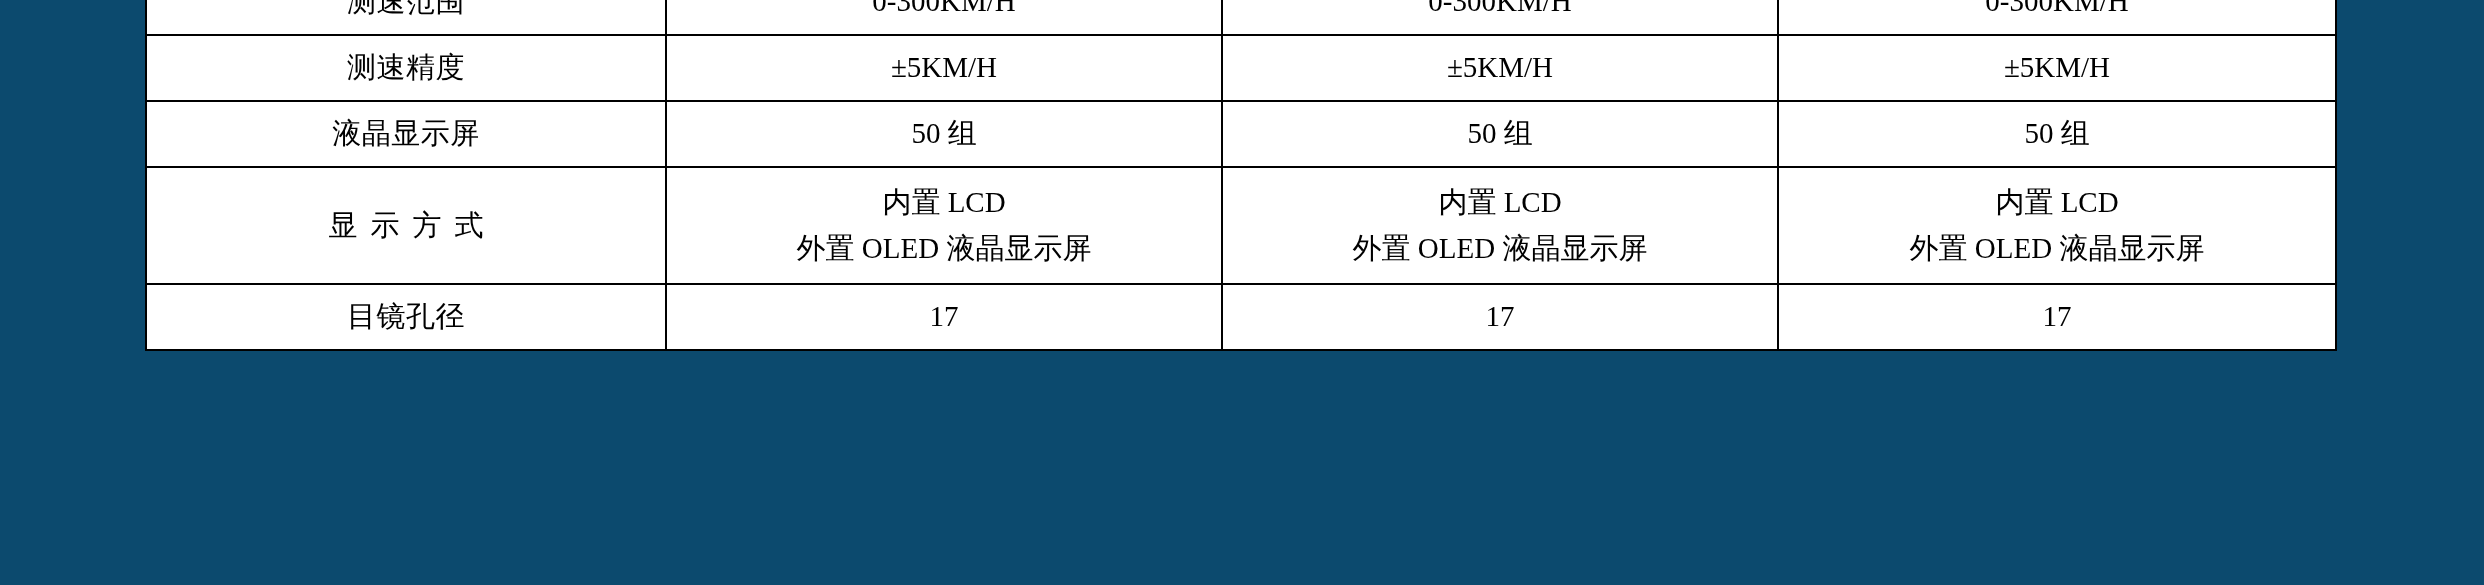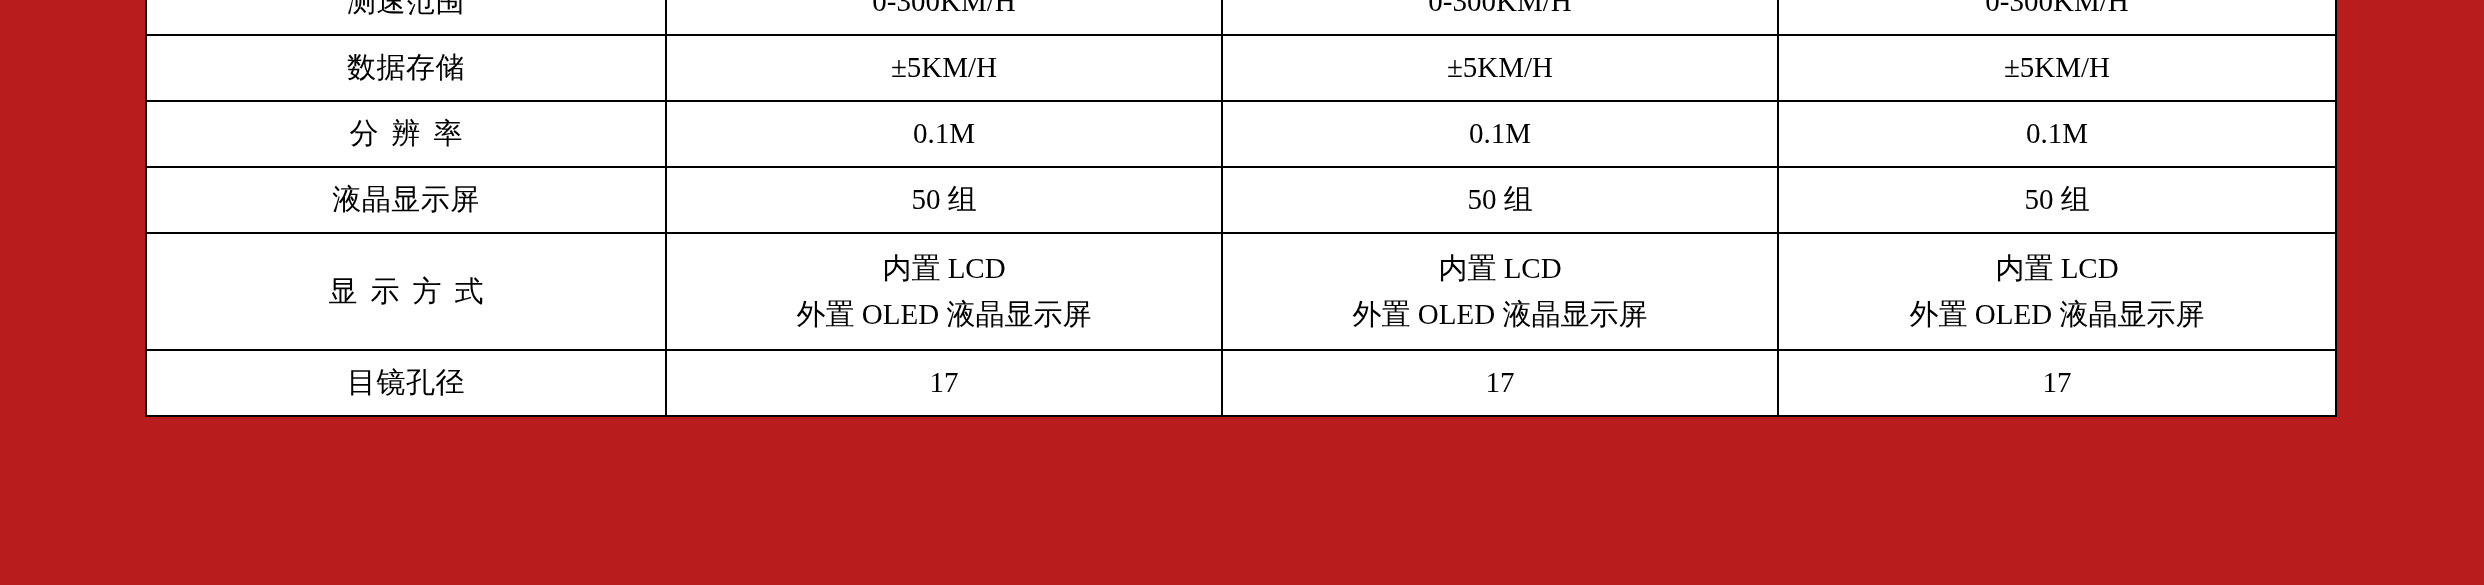--- a/index.html
+++ b/index.html
@@ -10,21 +10,21 @@
   body {
     width: 2484px;
     height: 585px;
     overflow: hidden;
     font-family: "Liberation Serif", serif;
   }
   .sheet {
     position: relative;
     width: 2484px;
     height: 585px;
-    background: #b91c1c;
+    background: #0c4a6e;
   }
   table.spec {
     position: absolute;
     left: 145px;
     top: -32px;
     border-collapse: collapse;
     table-layout: fixed;
     width: 2190px;
     background: #ffffff;
   }
@@ -77,30 +77,24 @@
         <col class="c3">
     </colgroup>
     <tbody>
       <tr>
         <td class="label">测速范围</td>
         <td class="value">0-300KM/H</td>
         <td class="value">0-300KM/H</td>
         <td class="value">0-300KM/H</td>
       </tr>
       <tr>
-        <td class="label">数据存储</td>
+        <td class="label">测速精度</td>
         <td class="value">±5KM/H</td>
         <td class="value">±5KM/H</td>
         <td class="value">±5KM/H</td>
-      </tr>
-      <tr>
-        <td class="label spaced">分辨率</td>
-        <td class="value">0.1M</td>
-        <td class="value">0.1M</td>
-        <td class="value">0.1M</td>
       </tr>
       <tr>
         <td class="label">液晶显示屏</td>
         <td class="value">50 组</td>
         <td class="value">50 组</td>
         <td class="value">50 组</td>
       </tr>
       <tr class="tall">
         <td class="label spaced">显示方式</td>
         <td class="value two-line">

